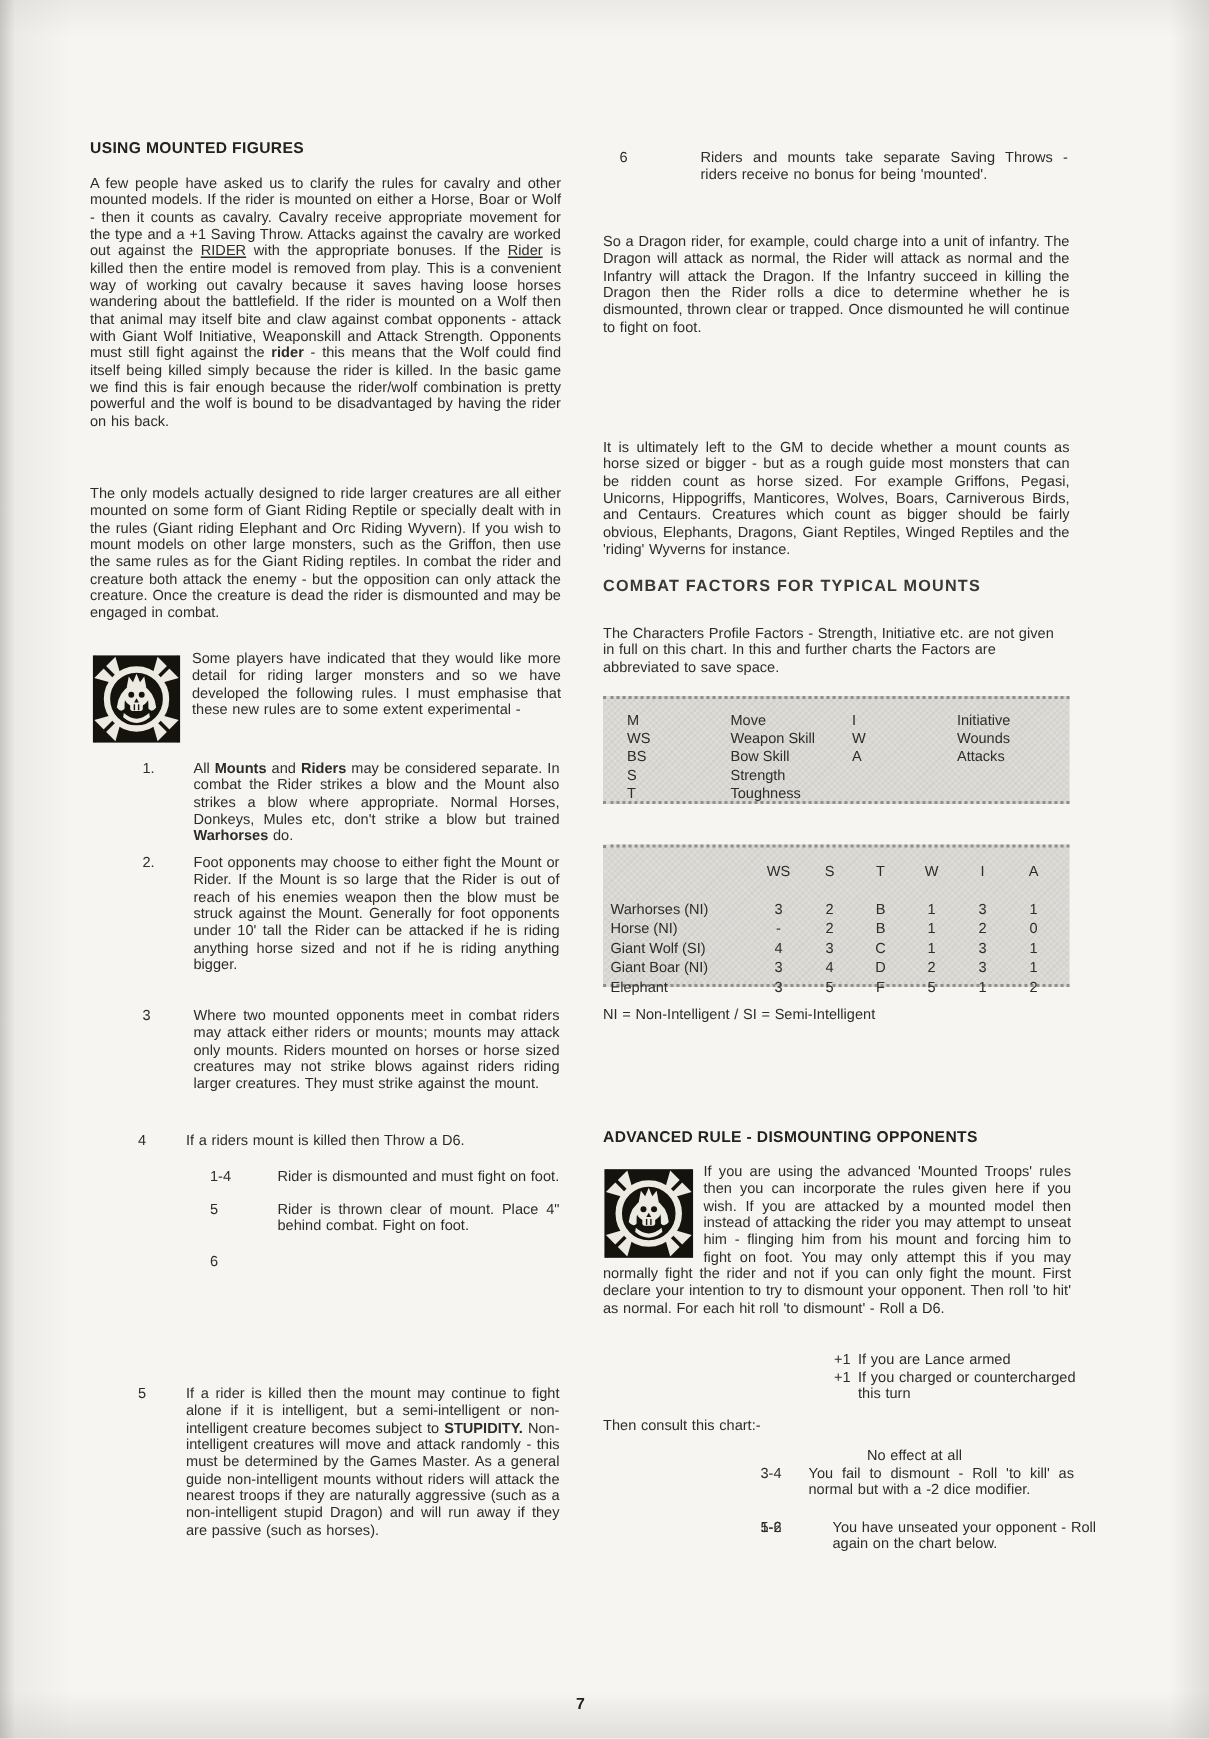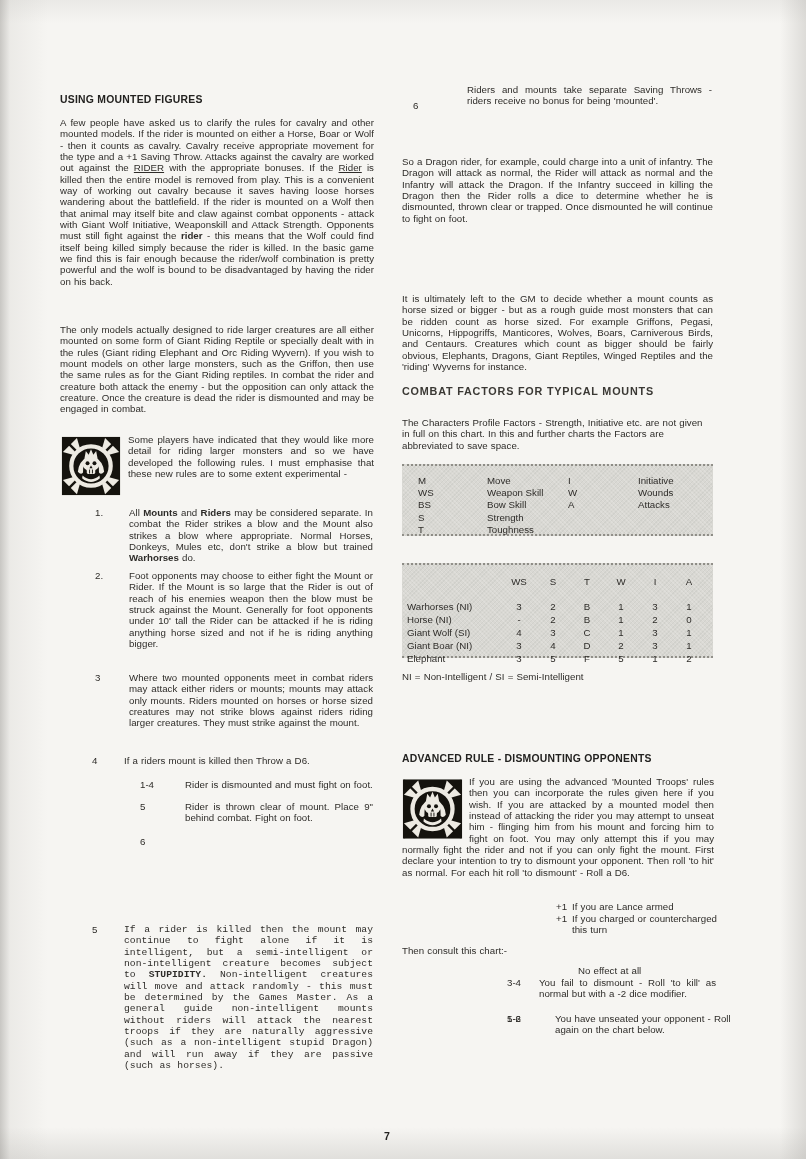--- a/index.html
+++ b/index.html
@@ -107,31 +107,31 @@
   <div class="abs num" style="left:95px;top:672px;">3</div>
   <p class="abs txt" style="left:129px;top:672px;width:244px;">Where two mounted opponents meet in combat riders may attack either riders or mounts; mounts may attack only mounts. Riders mounted on horses or horse sized creatures may not strike blows against riders riding larger creatures. They must strike against the mount.</p>
 
   <div class="abs num" style="left:92px;top:755px;">4</div>
   <p class="abs txt" style="left:124px;top:755px;width:249px;">If a riders mount is killed then Throw a D6.</p>
 
   <div class="abs num" style="left:140px;top:779px;">1-4</div>
   <p class="abs txt" style="left:185px;top:779px;width:188px;">Rider is dismounted and must fight on foot.</p>
 
   <div class="abs num" style="left:140px;top:801px;">5</div>
-  <p class="abs txt" style="left:185px;top:801px;width:188px;">Rider is thrown clear of mount. Place 9" behind combat. Fight on foot.</p>
+  <p class="abs txt" style="left:185px;top:801px;width:188px;">Rider is thrown clear of mount. Place 4" behind combat. Fight on foot.</p>
 
   <div class="abs num" style="left:140px;top:836px;">6</div>
 
   <div class="abs num" style="left:92px;top:924px;">5</div>
-  <p class="abs txt" style="left:124px;top:924px;width:249px;font-family:Liberation Mono, monospace;">
+  <p class="abs txt" style="left:124px;top:924px;width:249px;">
     <span>If a rider is killed then the mount may continue to fight alone if it is intelligent, but a semi-intelligent or non-intelligent creature becomes subject to </span><span class="b">STUPIDITY.</span><span>  Non-intelligent creatures will move and attack randomly - this must be determined by the Games Master. As a general guide non-intelligent mounts without riders will attack the nearest troops if they are naturally aggressive (such as a non-intelligent stupid Dragon) and will run away if they are passive (such as horses).</span>
   </p>
 
   <div class="abs num" style="left:413px;top:100px;">6</div>
-  <p class="abs txt" style="left:467px;top:84px;width:245px;">Riders and mounts take separate Saving Throws - riders receive no bonus for being 'mounted'.</p>
+  <p class="abs txt" style="left:467px;top:100px;width:245px;">Riders and mounts take separate Saving Throws - riders receive no bonus for being 'mounted'.</p>
 
   <p class="abs txt" style="left:402px;top:156px;width:311px;">So a Dragon rider, for example, could charge into a unit of infantry. The Dragon will attack as normal, the Rider will attack as normal and the Infantry will attack the Dragon. If the Infantry succeed in killing the Dragon then the Rider rolls a dice to determine whether he is dismounted, thrown clear or trapped. Once dismounted he will continue to fight on foot.</p>
 
 
   <p class="abs txt" style="left:402px;top:293px;width:311px;">It is ultimately left to the GM to decide whether a mount counts as horse sized or bigger - but as a rough guide most monsters that can be ridden count as horse sized. For example Griffons, Pegasi, Unicorns, Hippogriffs, Manticores, Wolves, Boars, Carniverous Birds, and Centaurs. Creatures which count as bigger should be fairly obvious, Elephants, Dragons, Giant Reptiles, Winged Reptiles and the 'riding' Wyverns for instance.</p>
 
   <div class="abs hl" style="left:402px;top:385px;font-weight:bold;">COMBAT FACTORS FOR TYPICAL MOUNTS</div>
 
   <p class="abs txt ragged" style="left:402px;top:417px;width:308px;">The Characters Profile Factors - Strength, Initiative etc. are not given in full on this chart. In this and further charts the Factors are abbreviated to save space.</p>
 

